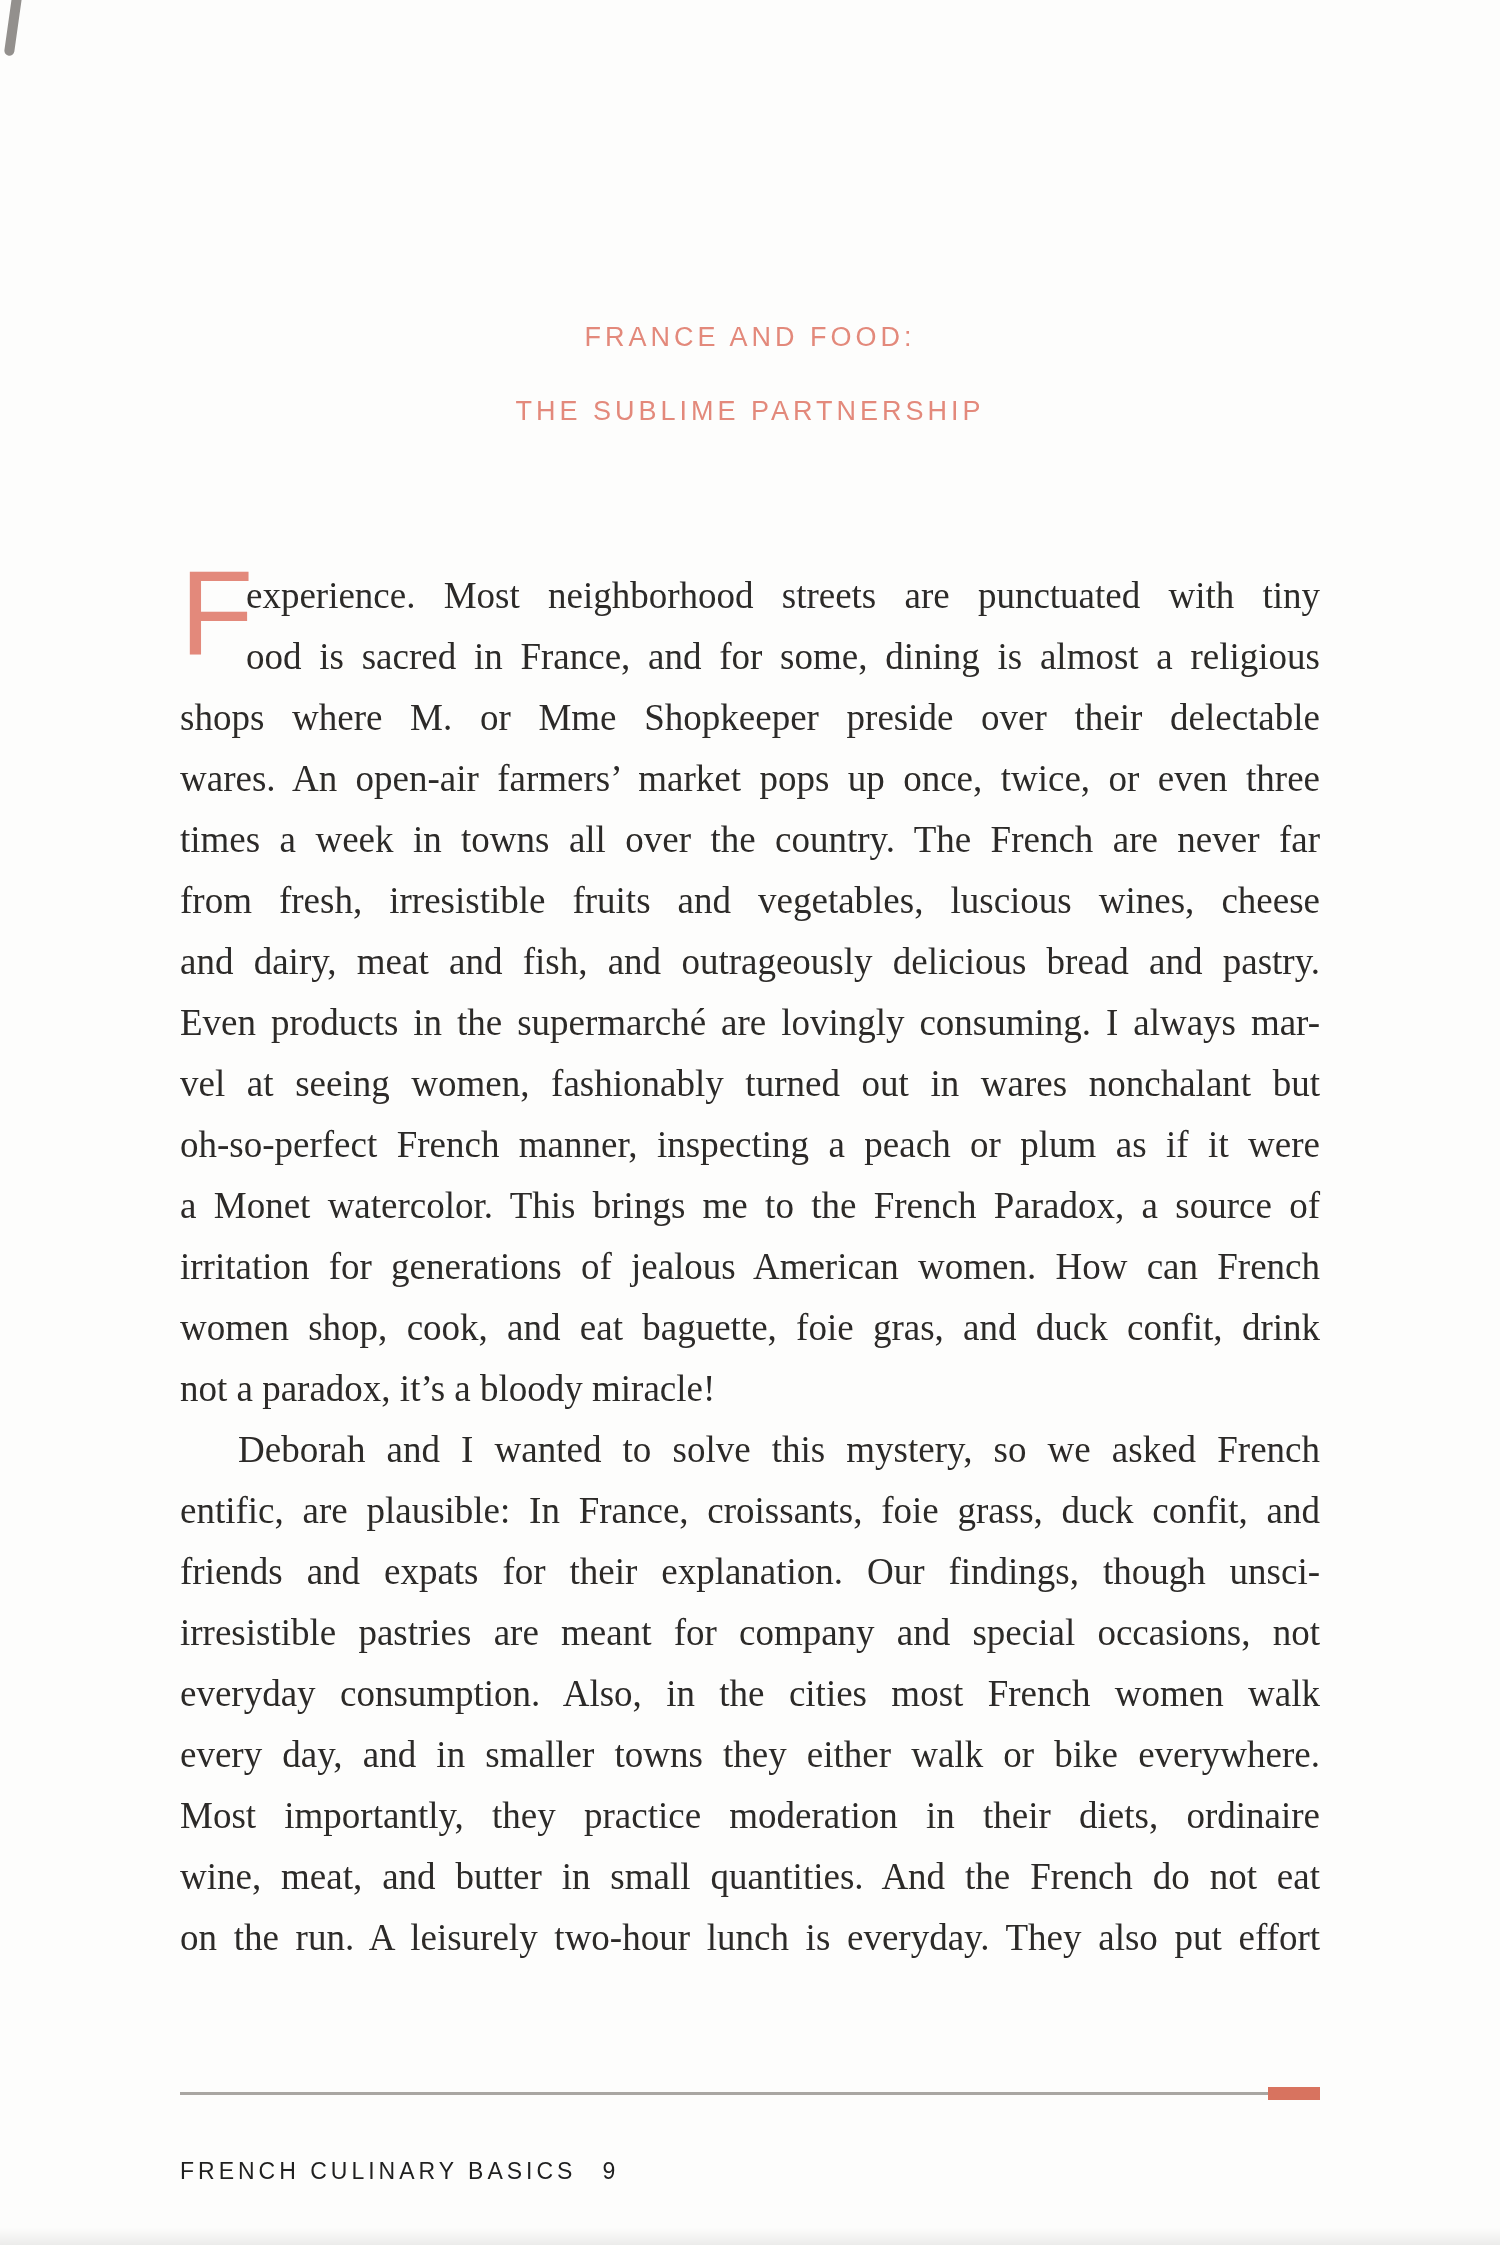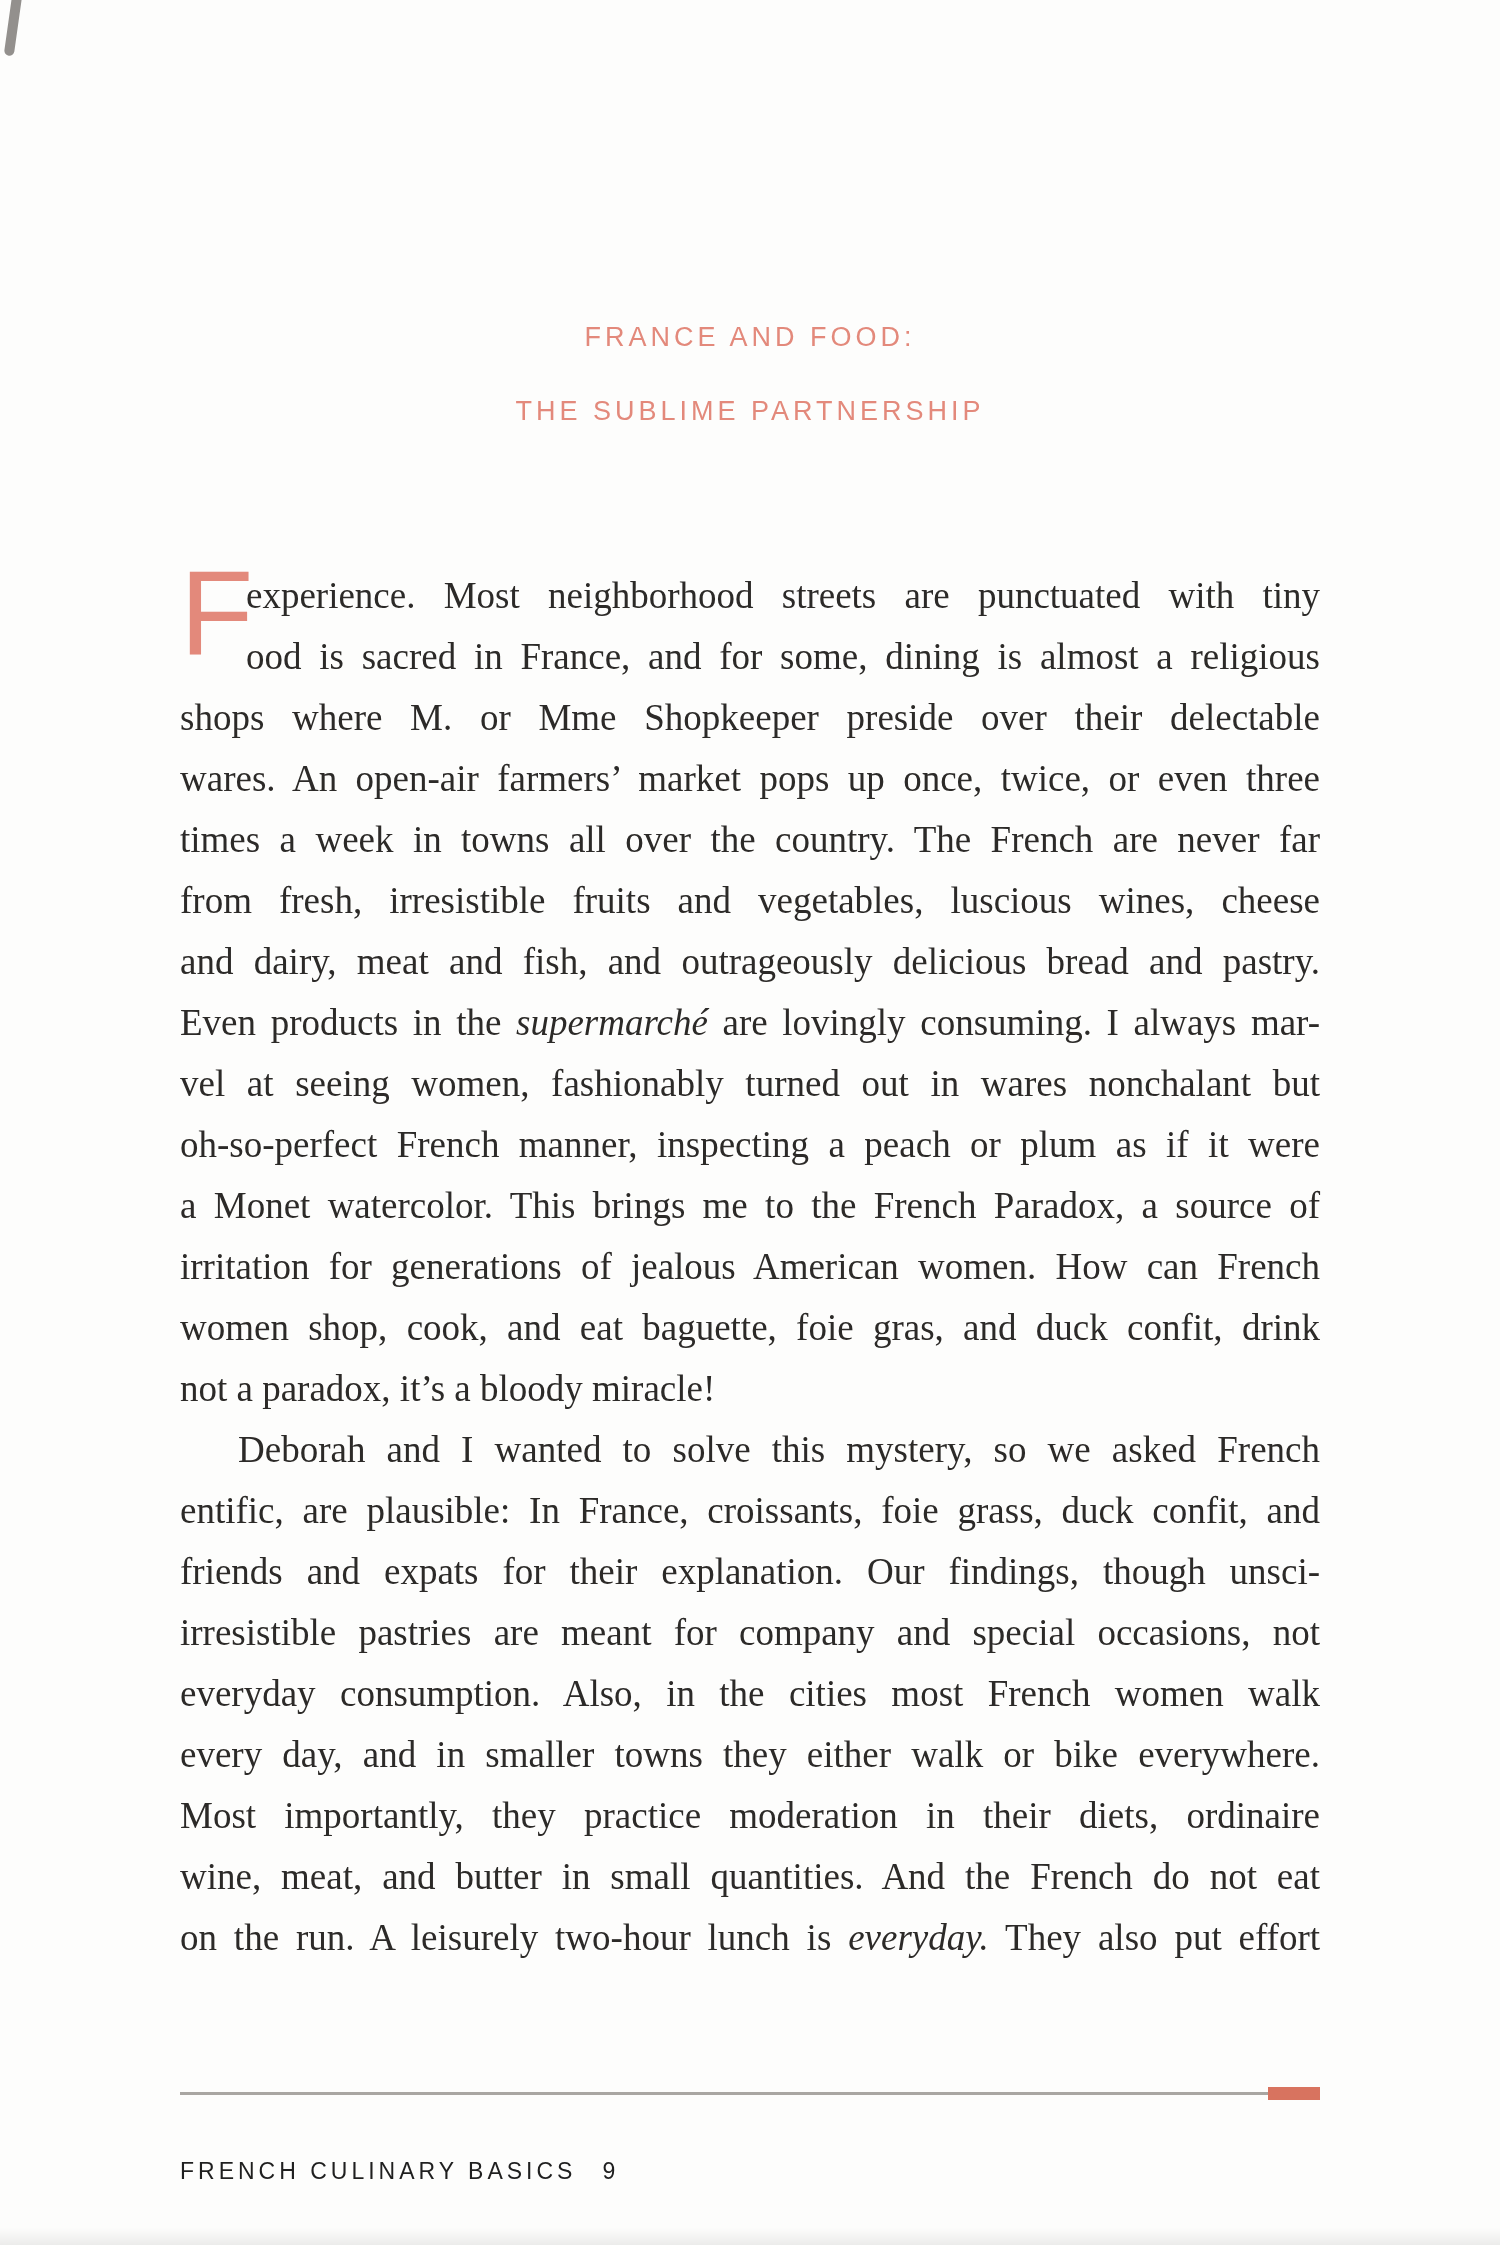--- a/index.html
+++ b/index.html
@@ -58,21 +58,21 @@
   }
   .text-line.no-justify{
     text-align-last:left;
   }
   .text-line.indent{
     text-indent:58px;
   }
   .text-line.dropcap-offset{
     padding-left:66px;
   }
-  .italic{font-style:italic;margin-top:12px;}
+  .italic{margin-top:12px;}
   .drop-cap{
     position:absolute;
     left:0;
     top:-12px;
     font-family:"Liberation Sans", sans-serif;
     font-weight:400;
     font-size:120px;
     line-height:1;
     color:var(--accent);
   }

